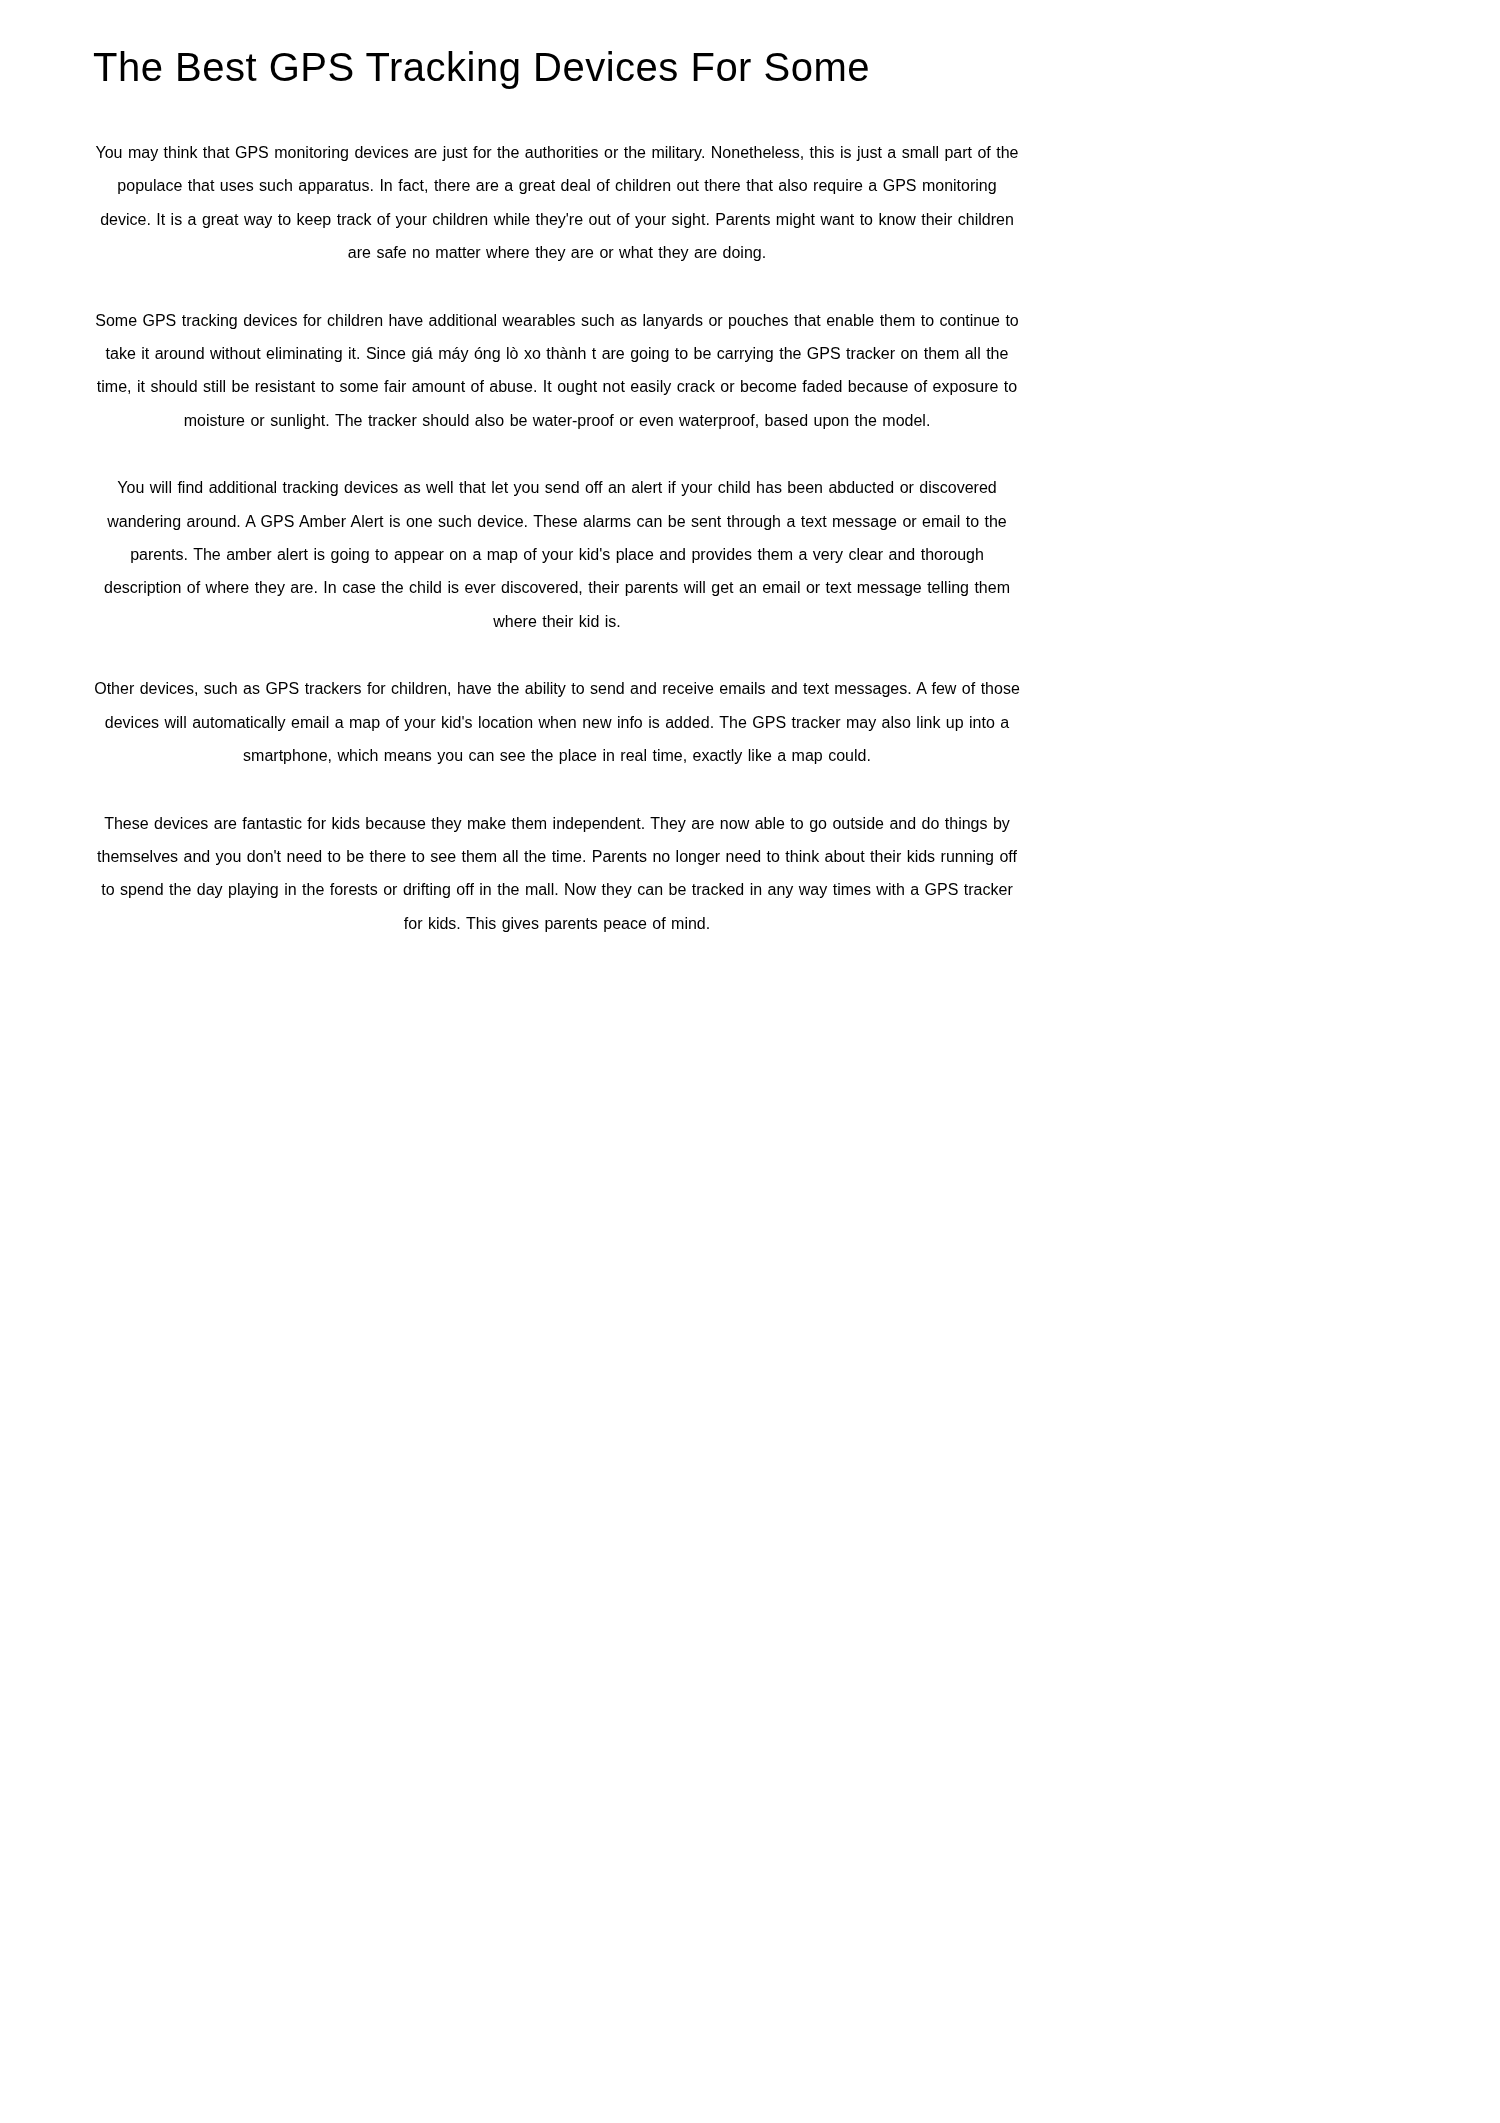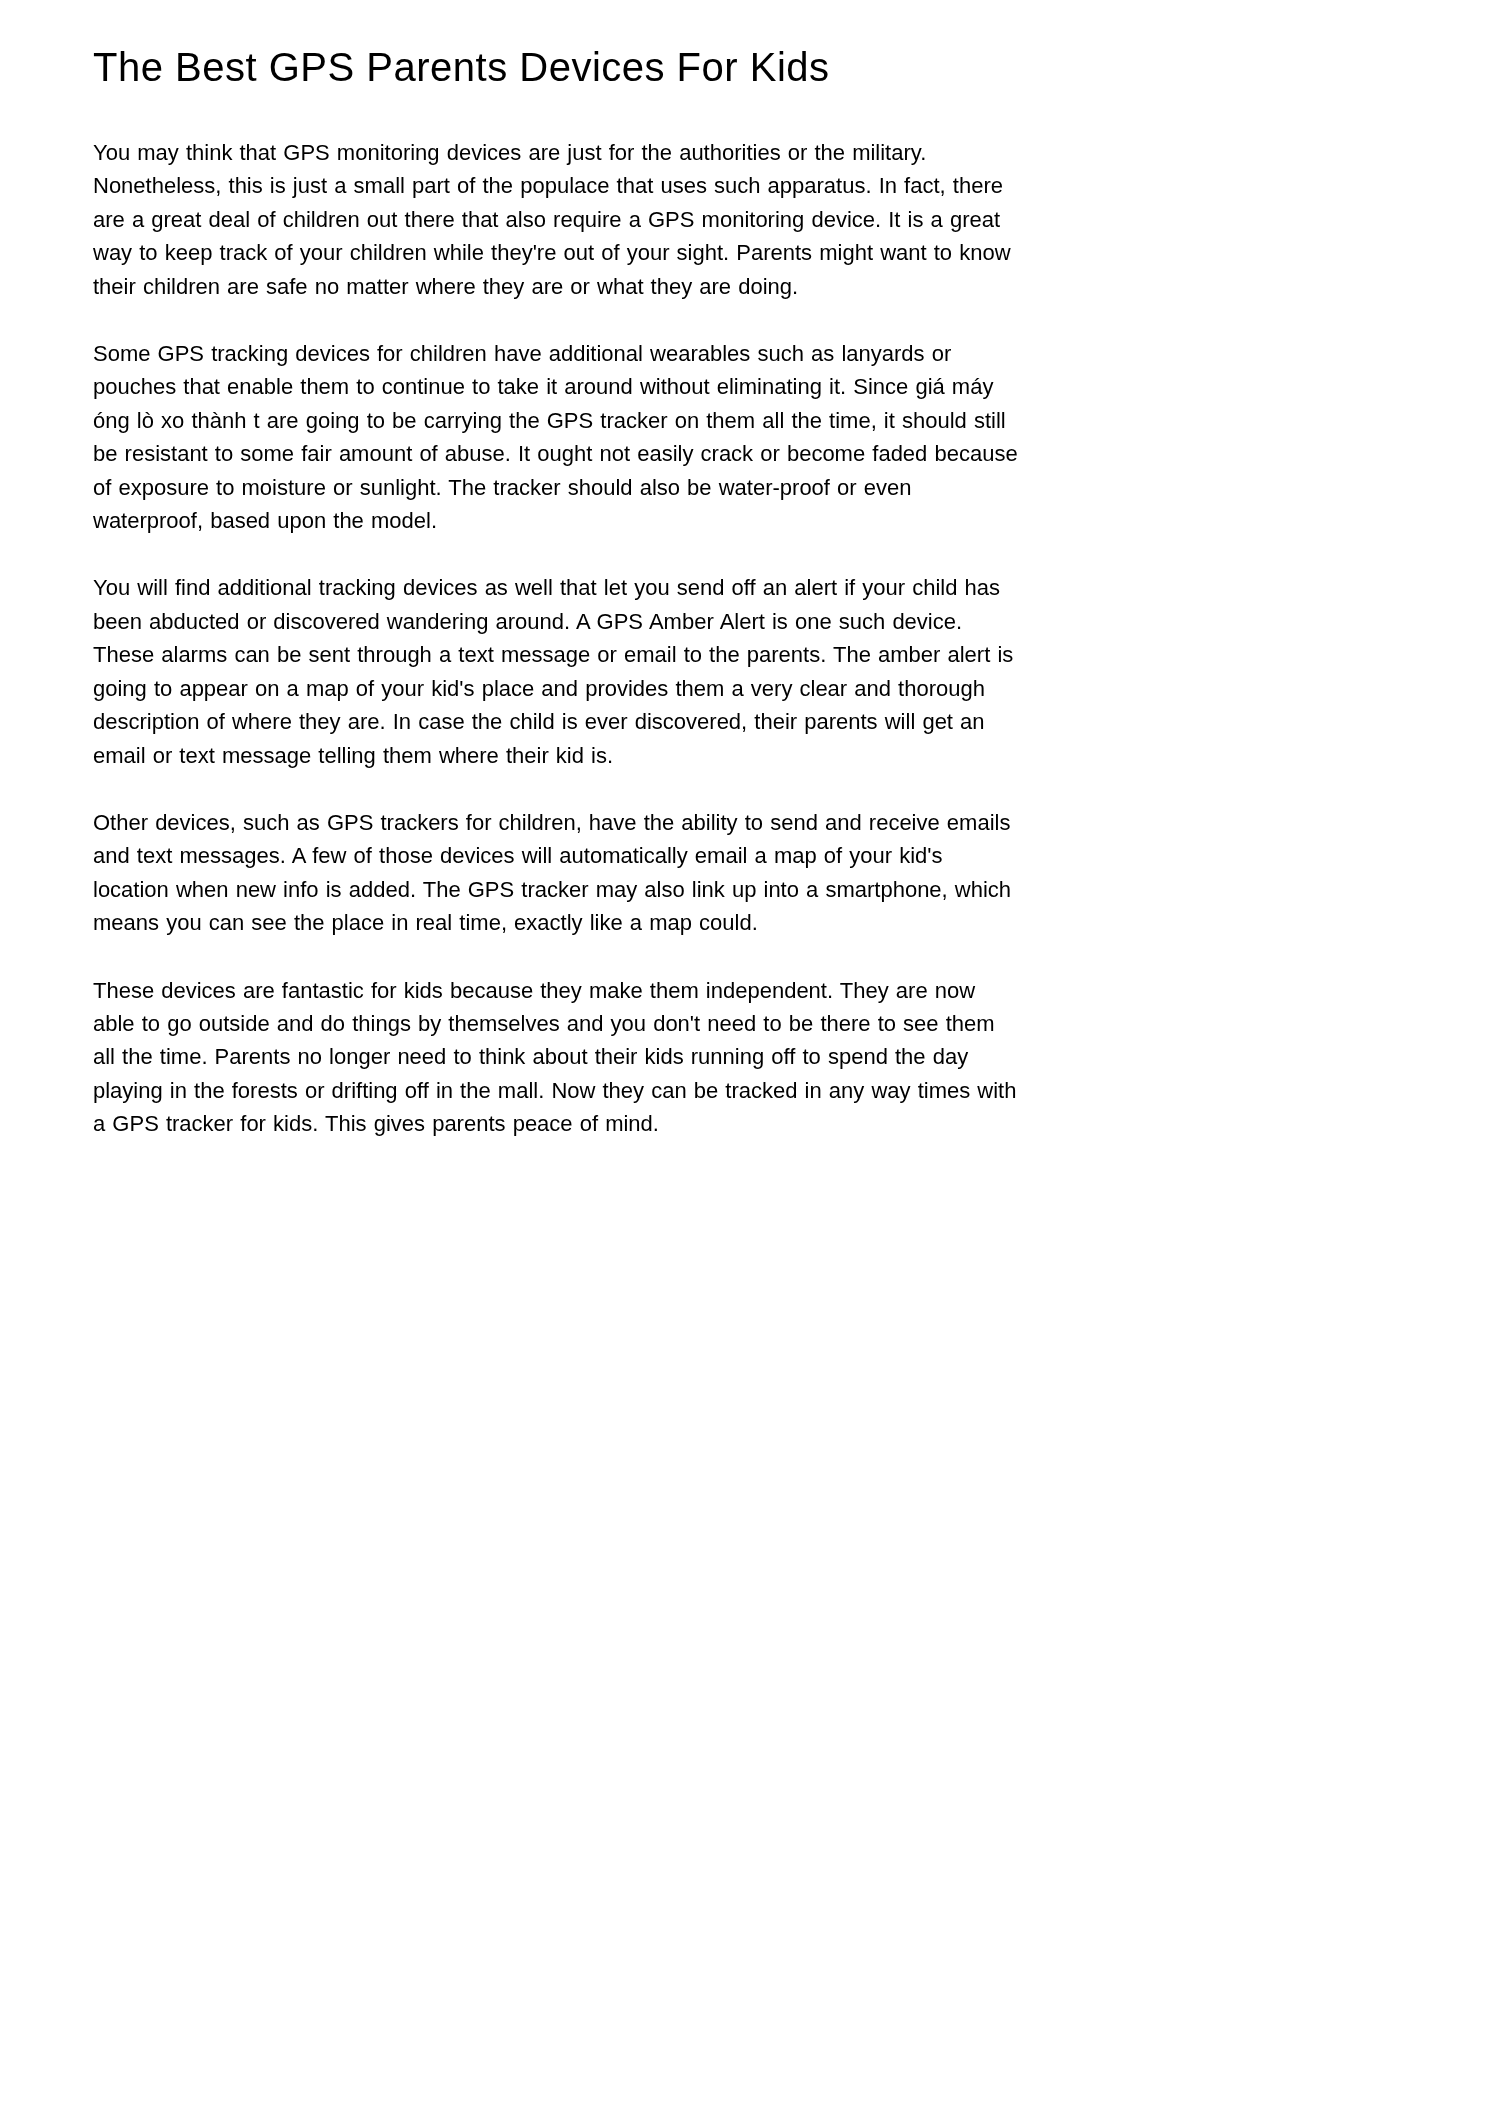--- a/index.html
+++ b/index.html
@@ -25,34 +25,35 @@
   }
   h1.doc-title {
     font-size: 40px;
     font-weight: 400;
     letter-spacing: 0.5px;
     line-height: 1.15;
     margin: 0 0 46px 0;
     color: #000000;
   }
   p.doc-para {
-    font-size: 22px;
+    font-size: 16px;
     font-weight: 400;
     line-height: 33.4px;
     margin: 0 0 34px 0;
     color: #000000;
     word-spacing: 1px;
+    text-align: center;
   }
 </style>
 </head>
 <body>
 
 <div class="page">
   <div class="content">
-    <h1 class="doc-title">The Best GPS Parents Devices For Kids</h1>
+    <h1 class="doc-title">The Best GPS Tracking Devices For Some</h1>
 
     <p class="doc-para">You may think that GPS monitoring devices are just for the authorities or the military. Nonetheless, this is just a small part of the populace that uses such apparatus. In fact, there are a great deal of children out there that also require a GPS monitoring device. It is a great way to keep track of your children while they're out of your sight. Parents might want to know their children are safe no matter where they are or what they are doing.</p>
 
     <p class="doc-para">Some GPS tracking devices for children have additional wearables such as lanyards or pouches that enable them to continue to take it around without eliminating it. Since giá máy óng lò xo thành t are going to be carrying the GPS tracker on them all the time, it should still be resistant to some fair amount of abuse. It ought not easily crack or become faded because of exposure to moisture or sunlight. The tracker should also be water-proof or even waterproof, based upon the model.</p>
 
     <p class="doc-para">You will find additional tracking devices as well that let you send off an alert if your child has been abducted or discovered wandering around. A GPS Amber Alert is one such device. These alarms can be sent through a text message or email to the parents. The amber alert is going to appear on a map of your kid's place and provides them a very clear and thorough description of where they are. In case the child is ever discovered, their parents will get an email or text message telling them where their kid is.</p>
 
     <p class="doc-para">Other devices, such as GPS trackers for children, have the ability to send and receive emails and text messages. A few of those devices will automatically email a map of your kid's location when new info is added. The GPS tracker may also link up into a smartphone, which means you can see the place in real time, exactly like a map could.</p>
 
     <p class="doc-para">These devices are fantastic for kids because they make them independent. They are now able to go outside and do things by themselves and you don't need to be there to see them all the time. Parents no longer need to think about their kids running off to spend the day playing in the forests or drifting off in the mall. Now they can be tracked in any way times with a GPS tracker for kids. This gives parents peace of mind.</p>

